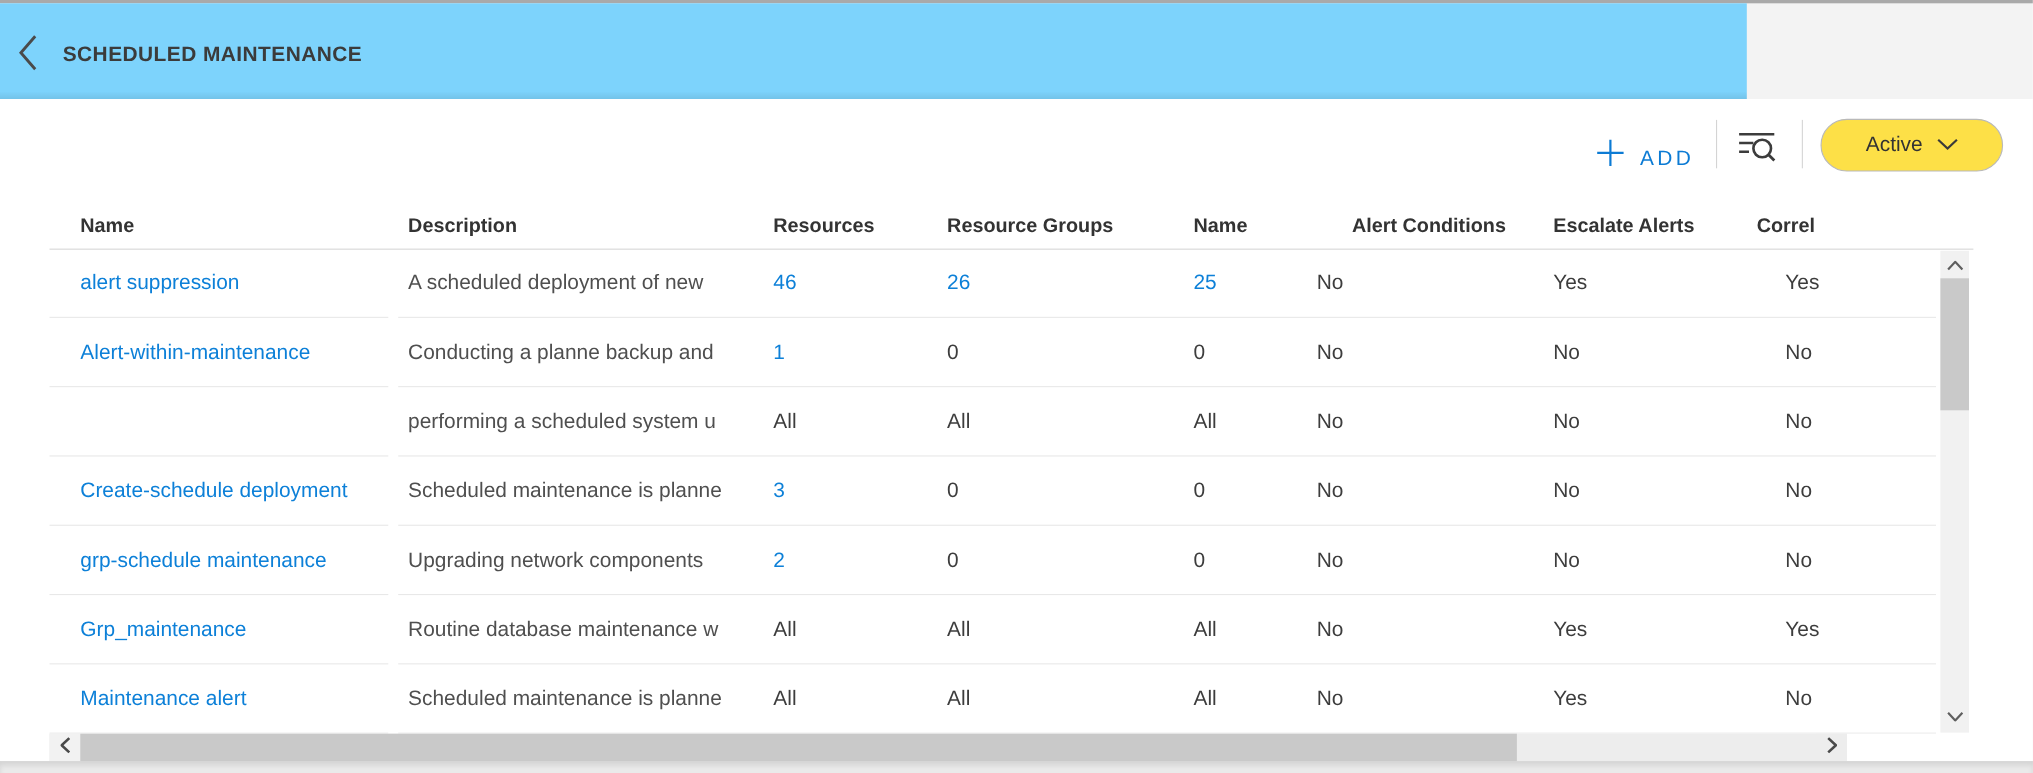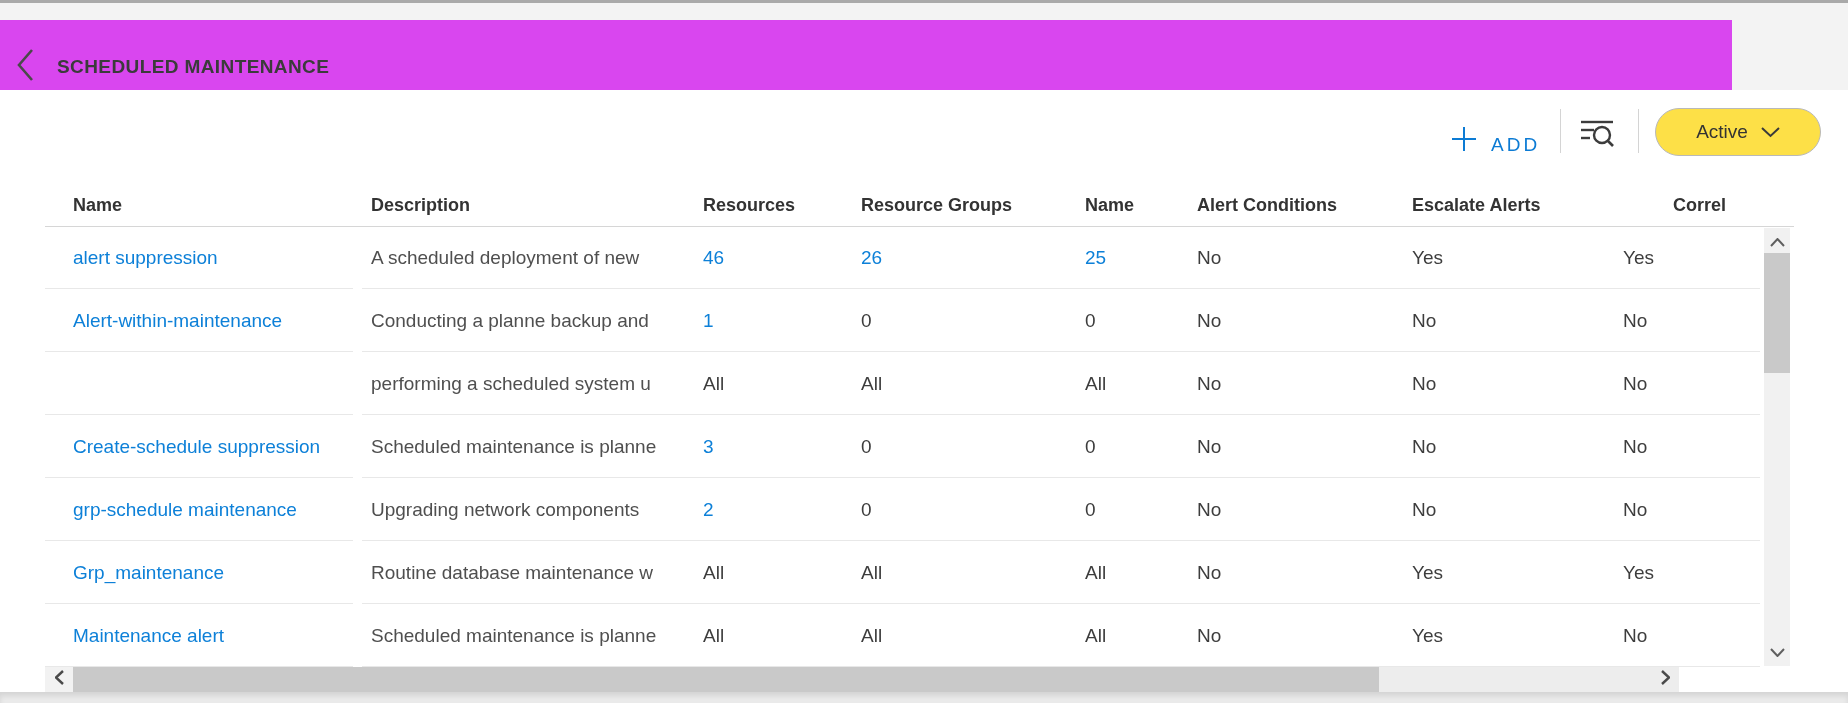--- a/index.html
+++ b/index.html
@@ -3,42 +3,42 @@
 <meta charset="utf-8">
 <style>
   html,body{margin:0;padding:0;}
   body{
     width:1848px;height:703px;position:relative;overflow:hidden;
     background:#f3f3f3;font-family:"Liberation Sans",sans-serif;
     -webkit-font-smoothing:antialiased;
   }
   .topline{position:absolute;top:0;left:0;width:1848px;height:3px;background:#a9a9a9;}
   
-  .pagehead{position:absolute;top:20px;left:0;width:1732px;height:87px;background:#d946ef;}
+  .pagehead{position:absolute;top:3px;left:0;width:1588px;height:87px;background:#7dd3fc;}
   .pagehead::after{content:"";position:absolute;left:0;right:0;bottom:0;height:7px;
     background:linear-gradient(to bottom,rgba(0,0,0,0),rgba(0,0,0,0.08));}
   .backbtn{position:absolute;left:9px;top:24px;width:34px;height:44px;background:none;border:none;cursor:pointer;padding:0;}
   .pagetitle{position:absolute;left:57px;top:36px;font-size:19px;font-weight:700;color:#3b3b3b;letter-spacing:0.4px;}
   
   .card{position:absolute;top:90px;left:0;width:1848px;height:602px;background:#ffffff;}
   
   .addbtn{position:absolute;left:1450px;top:22px;height:44px;display:flex;align-items:flex-end;gap:13px;
     background:none;border:none;cursor:pointer;padding:0;color:#0c7bd4;}
   .addlabel{font-size:19px;letter-spacing:3px;color:#0c7bd4;}
   .tooldiv{position:absolute;top:19px;height:44px;width:1px;background:#d4d4d4;}
   .d1{left:1560px;} .d2{left:1638px;}
   .searchbtn{position:absolute;left:1575px;top:24px;width:44px;height:40px;background:none;border:none;cursor:pointer;padding:0;}
   .pill{position:absolute;left:1655px;top:18px;width:164px;height:46px;border:1px solid #b9b9b9;border-radius:24px;
     background:#fde047;display:flex;align-items:center;justify-content:center;gap:13px;cursor:pointer;}
   .pill span{font-size:19px;color:#333;}
   
   .thead{position:absolute;left:45px;top:95px;width:1749px;height:41px;border-bottom:1px solid #d6d6d6;}
   .thead span{position:absolute;bottom:10px;font-size:18px;font-weight:700;color:#333;white-space:nowrap;}
   .h-name{left:28px;} .h-desc{left:326px;} .h-res{left:658px;margin-top:32px;} .h-rg{left:816px;}
-  .h-sites{left:1040px;} .h-ac{left:1152px;} .h-ea{left:1367px;} .h-corr{left:1628px;}
+  .h-sites{left:1040px;} .h-ac{left:1184px;} .h-ea{left:1367px;} .h-corr{left:1552px;}
   
   .tbody{position:absolute;left:0;top:136px;width:1760px;height:441px;overflow:hidden;}
   .trow{position:absolute;left:0;width:1760px;height:63px;}
   .trow::before{content:"";position:absolute;left:45px;bottom:0;width:308px;border-bottom:1px solid #e8e8e8;}
   .trow::after{content:"";position:absolute;left:362px;bottom:0;width:1398px;border-bottom:1px solid #e8e8e8;}
   .cell{position:absolute;top:0;height:63px;line-height:63px;font-size:19px;color:#3d3d3d;white-space:nowrap;}
   .c-name{left:73px;width:276px;overflow:hidden;color:#0d80d8;cursor:pointer;}
   .c-desc{left:371px;width:289px;overflow:hidden;color:#4f4f4f;}
   .c-res{left:703px;} .c-rg{left:861px;} .c-sites{left:1085px;}
   .c-ac{left:1197px;} .c-ea{left:1412px;} .c-corr{left:1623px;width:137px;overflow:hidden;}
@@ -145,21 +145,21 @@
       <span class="cell c-desc">performing a scheduled system u</span>
       <span class="cell c-res">All</span>
       <span class="cell c-rg">All</span>
       <span class="cell c-sites">All</span>
       <span class="cell c-ac">No</span>
       <span class="cell c-ea">No</span>
       <span class="cell c-corr">No</span>
     </div>
 
     <div class="trow" style="top:189px">
-      <span class="cell c-name">Create-schedule suppression</span>
+      <span class="cell c-name">Create-schedule deployment</span>
       <span class="cell c-desc">Scheduled maintenance is planne</span>
       <span class="cell c-res blue">3</span>
       <span class="cell c-rg">0</span>
       <span class="cell c-sites">0</span>
       <span class="cell c-ac">No</span>
       <span class="cell c-ea">No</span>
       <span class="cell c-corr">No</span>
     </div>
 
     <div class="trow" style="top:252px">

